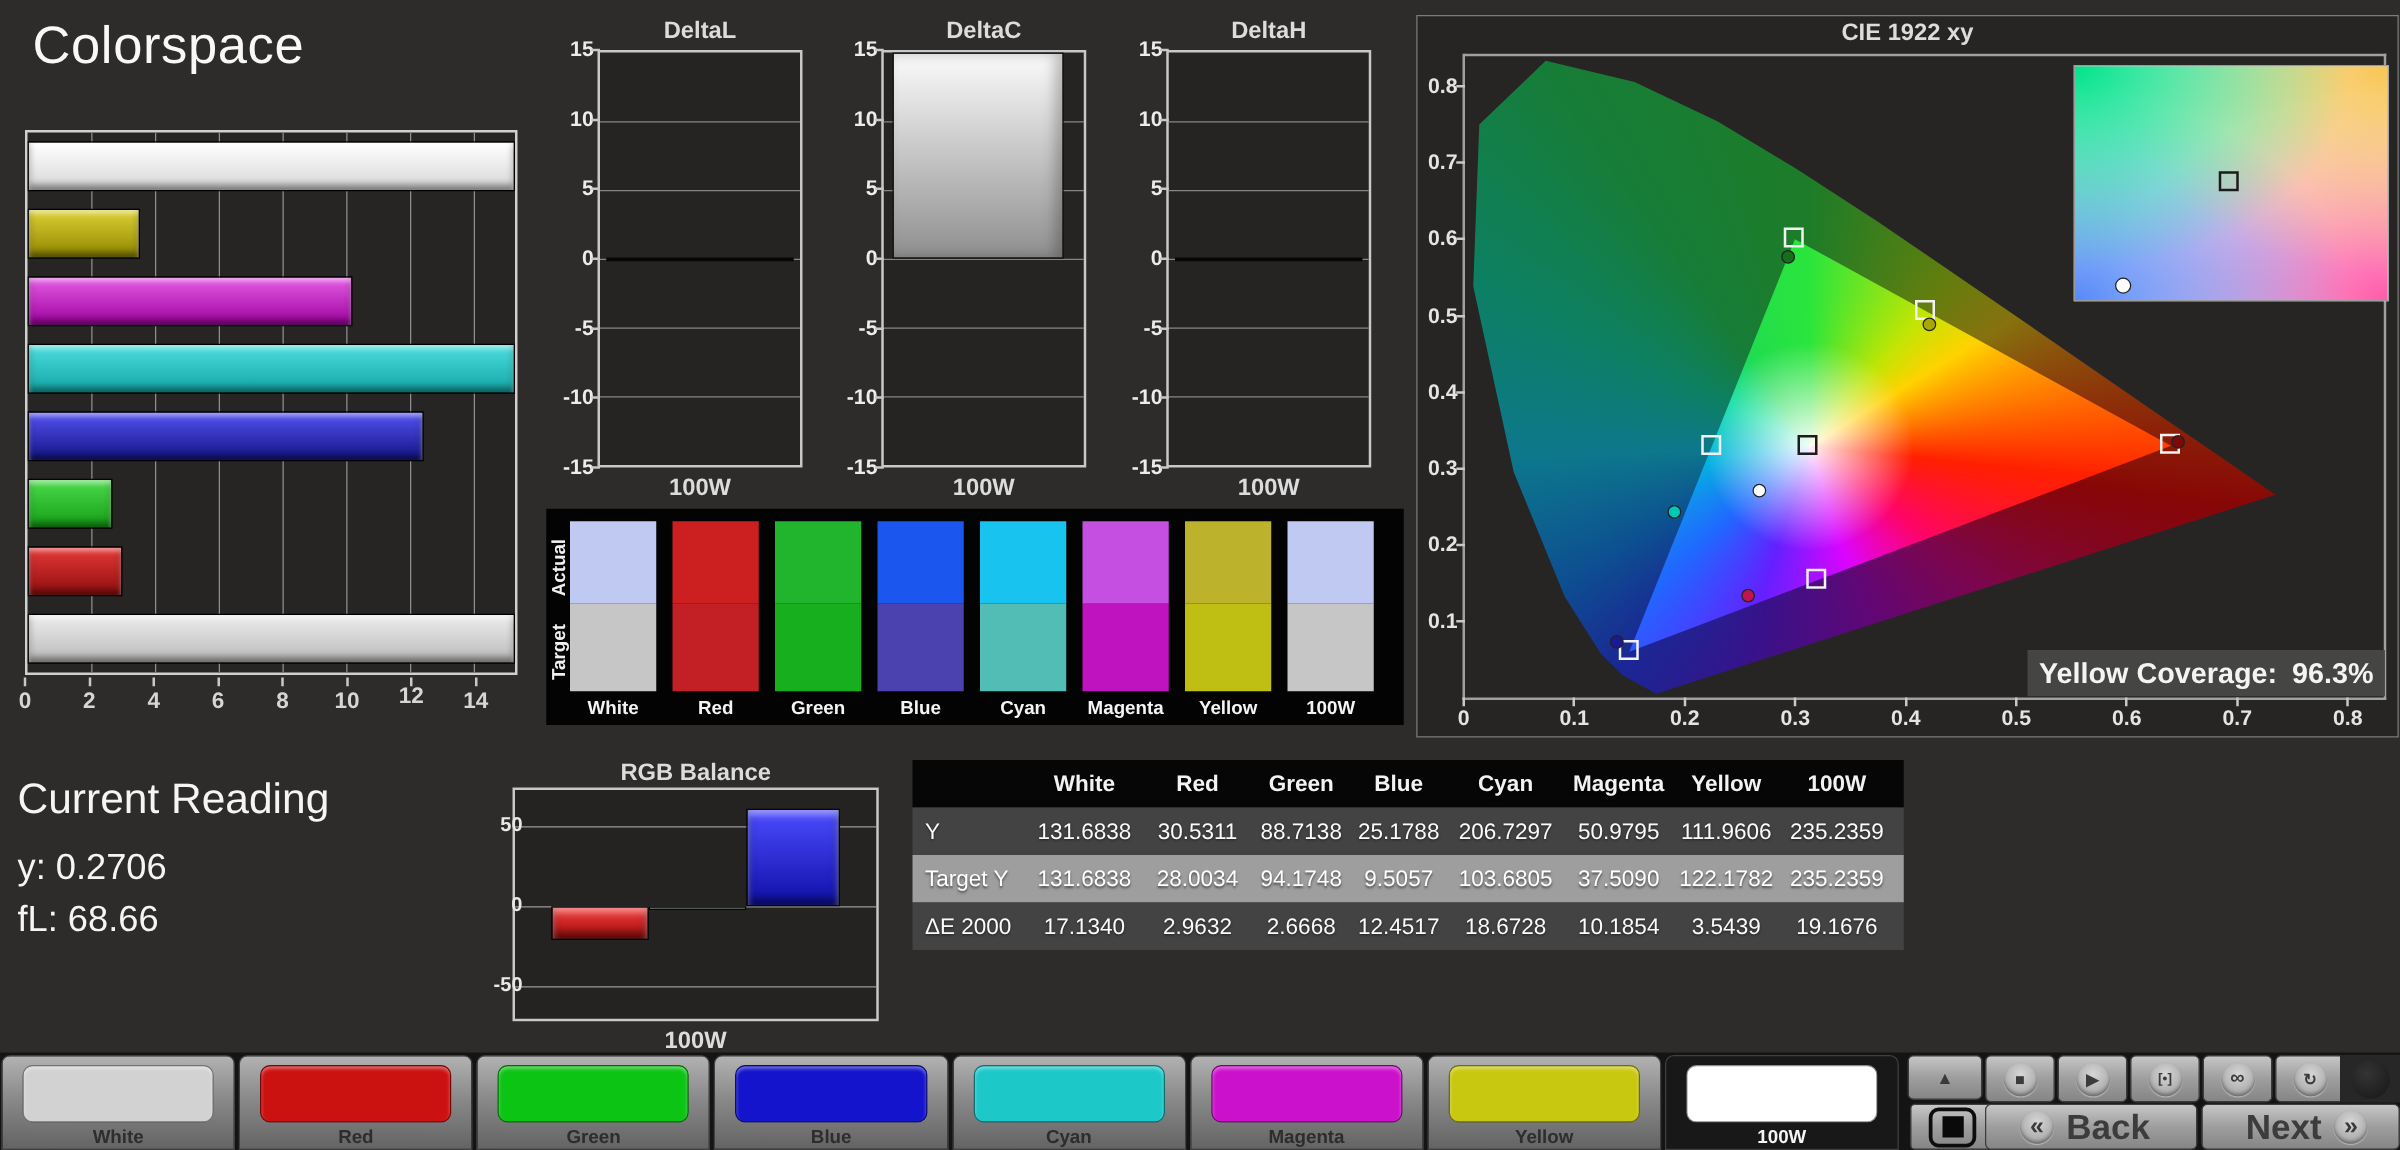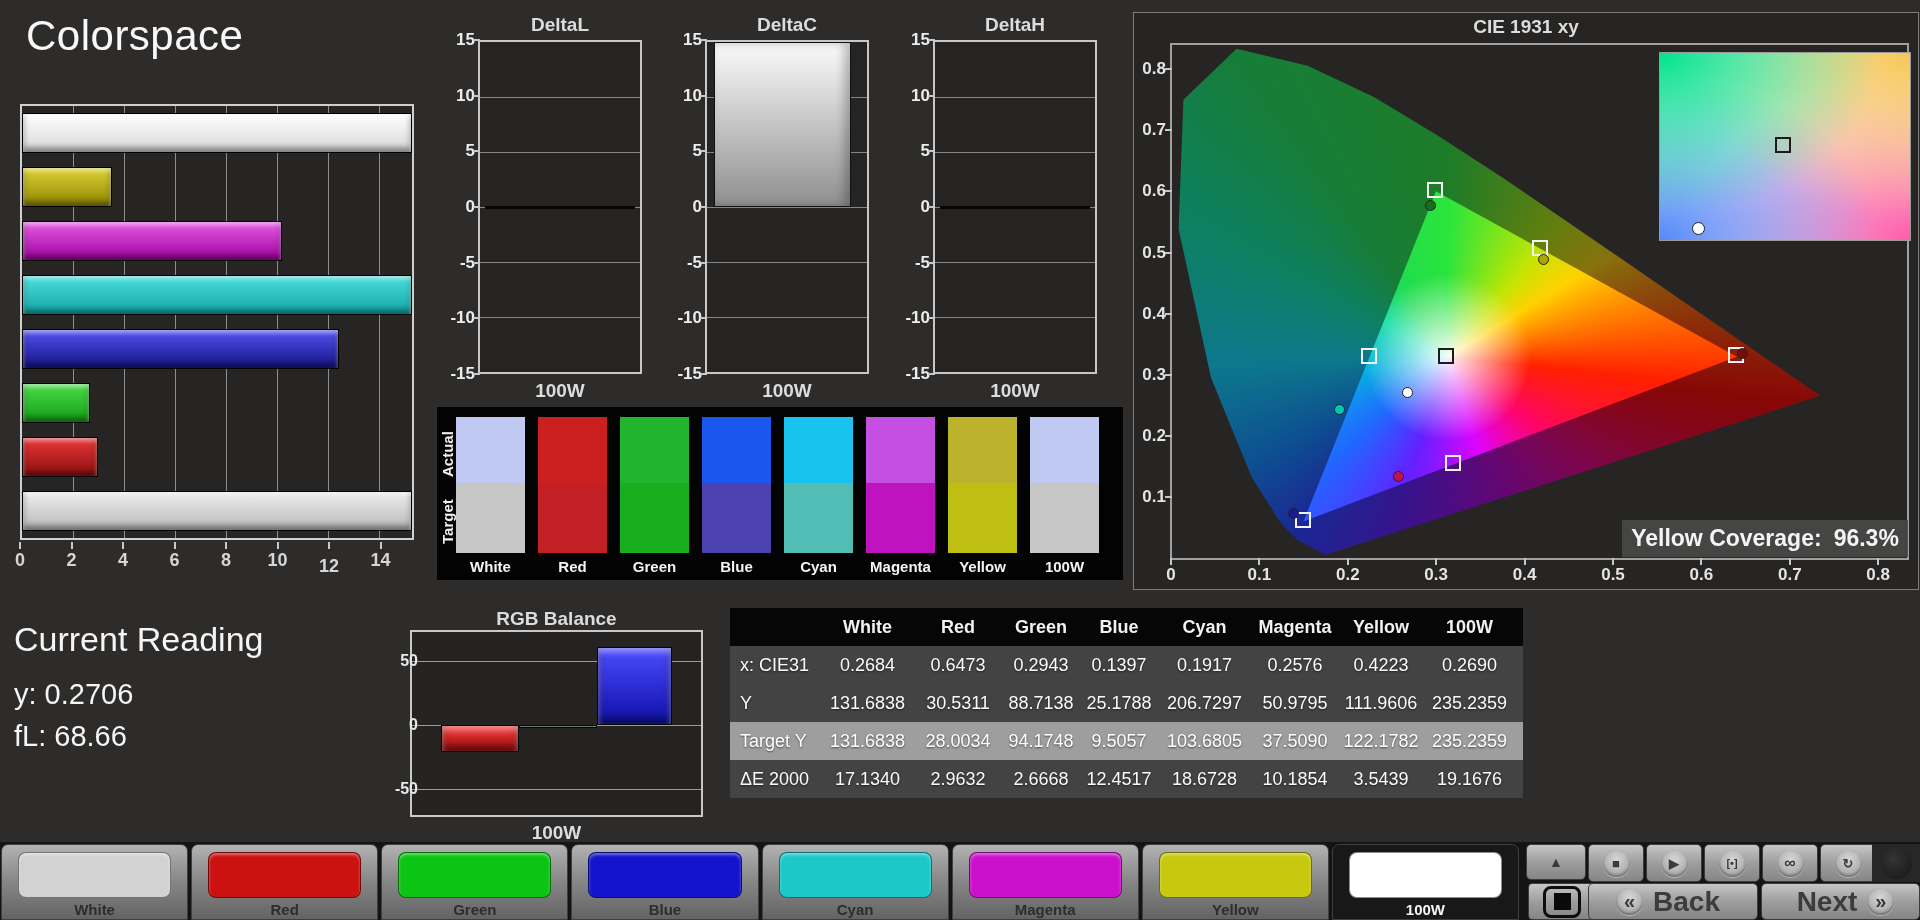--- a/index.html
+++ b/index.html
@@ -188,21 +188,21 @@
       <div class="x-tick-label" style="left:31.50326797385621px; top:8px;">2</div>
       <div class="tickmark-v" style="left:50.50326797385621px; top:0;"></div>
       <div class="x-tick-label" style="left:83.00653594771242px; top:8px;">4</div>
       <div class="tickmark-v" style="left:102.00653594771242px; top:0;"></div>
       <div class="x-tick-label" style="left:134.50980392156862px; top:8px;">6</div>
       <div class="tickmark-v" style="left:153.50980392156862px; top:0;"></div>
       <div class="x-tick-label" style="left:186.01307189542484px; top:8px;">8</div>
       <div class="tickmark-v" style="left:205.01307189542484px; top:0;"></div>
       <div class="x-tick-label" style="left:237.51633986928107px; top:8px;">10</div>
       <div class="tickmark-v" style="left:256.51633986928107px; top:0;"></div>
-      <div class="x-tick-label" style="left:289.01960784313724px; top:14px;">12</div>
+      <div class="x-tick-label" style="left:289.01960784313724px; top:4px;">12</div>
       <div class="tickmark-v" style="left:308.01960784313724px; top:0;"></div>
       <div class="x-tick-label" style="left:340.52287581699346px; top:8px;">14</div>
       <div class="tickmark-v" style="left:359.52287581699346px; top:0;"></div>
     </div>
 
   <div id="minicharts">
       <div class="mini-wrap abs" style="left:445px;">
         <div class="chart-title mini-title">DeltaL</div>
         <div class="mini-plot">
           <div class="hgrid" style="top:16.666666666666664%;"></div>
@@ -323,21 +323,21 @@
         </div>
         <div class="swatch-col" style="left:593px;">
           <div class="swatch-top" style="background:#bfc9f2;"></div>
           <div class="swatch-bot" style="background:#c6c6c6;"></div>
           <div class="swatch-label">100W</div>
         </div>
       </div>
   </div>
 
   <div class="abs" id="cie-panel">
-    <div class="chart-title" id="cie-title">CIE 1931 xy</div>
+    <div class="chart-title" id="cie-title">CIE 1922 xy</div>
     <div class="cie-axis" style="left:37px; top:30px; width:738px; height:2px;"></div>
     <div class="cie-axis" style="left:773px; top:30px; width:2px; height:517px;"></div>
     <div id="cie-locus"></div>
     <div id="cie-triangle"></div>
     <div class="cie-axis" style="left:36px; top:30px; width:2px; height:517px;"></div>
     <div class="cie-axis" style="left:36px; top:545px; width:739px; height:2px;"></div>
     <div id="cie-labels">
         <div class="cie-ylab" style="left:2px; top:473.9px;">0.1</div>
         <div class="tickmark-h" style="left:31px; top:482.9px;"></div>
         <div class="cie-ylab" style="left:2px; top:412.8px;">0.2</div>
@@ -429,31 +429,20 @@
         <div class="tcell">White</div>
         <div class="tcell">Red</div>
         <div class="tcell">Green</div>
         <div class="tcell">Blue</div>
         <div class="tcell">Cyan</div>
         <div class="tcell">Magenta</div>
         <div class="tcell">Yellow</div>
         <div class="tcell">100W</div>
       </div>
       <div class="trow dark">
-        <div class="tcell lab">x: CIE31</div>
-        <div class="tcell">0.2684</div>
-        <div class="tcell">0.6473</div>
-        <div class="tcell">0.2943</div>
-        <div class="tcell">0.1397</div>
-        <div class="tcell">0.1917</div>
-        <div class="tcell">0.2576</div>
-        <div class="tcell">0.4223</div>
-        <div class="tcell">0.2690</div>
-      </div>
-      <div class="trow dark">
         <div class="tcell lab">Y</div>
         <div class="tcell">131.6838</div>
         <div class="tcell">30.5311</div>
         <div class="tcell">88.7138</div>
         <div class="tcell">25.1788</div>
         <div class="tcell">206.7297</div>
         <div class="tcell">50.9795</div>
         <div class="tcell">111.9606</div>
         <div class="tcell">235.2359</div>
       </div>

